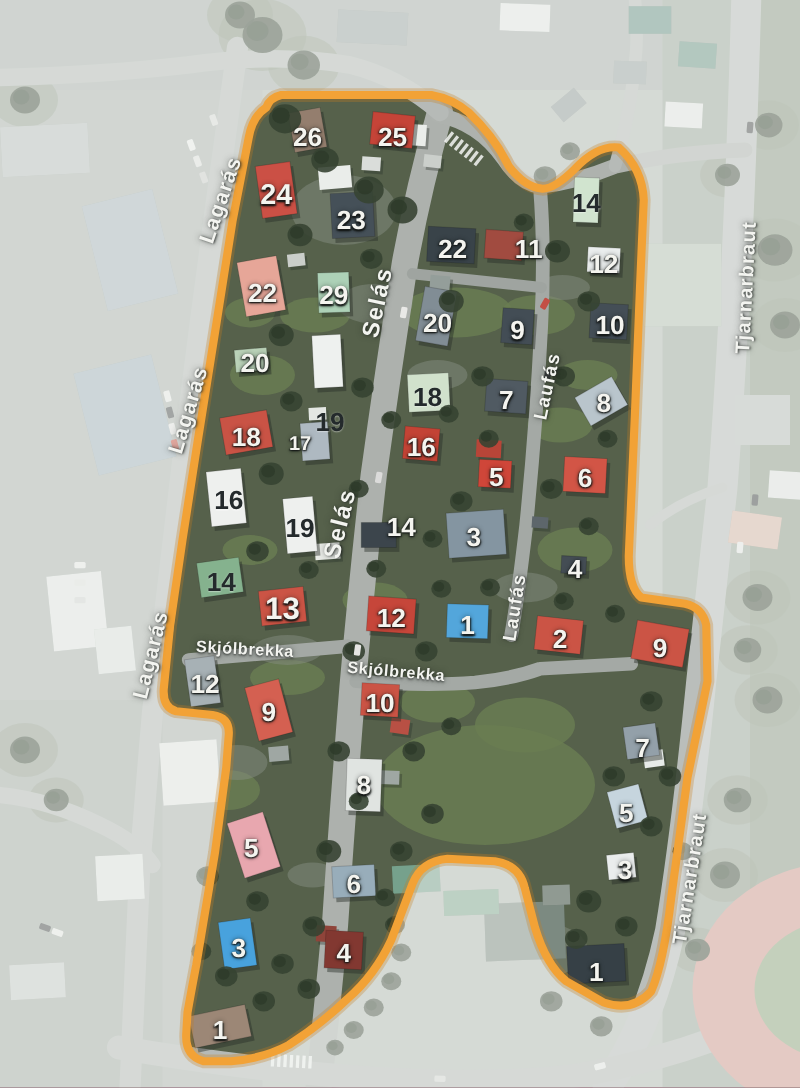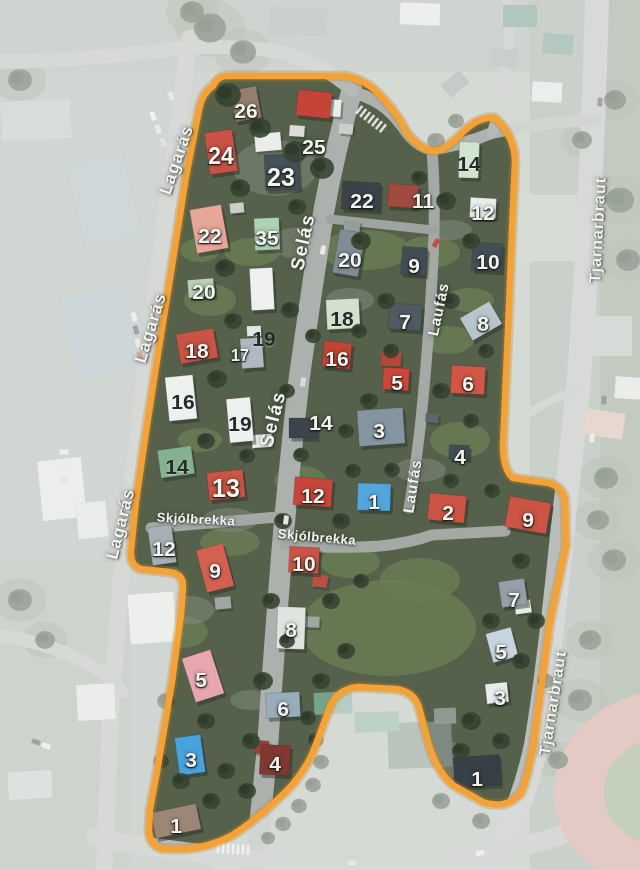--- a/index.html
+++ b/index.html
@@ -475,29 +475,29 @@
       <rect x="281.5" y="517.5" width="9" height="5" fill="#e4e4e2" transform="rotate(-82 286 520)" rx="1.2"></rect>
       <rect x="433.5" y="297.5" width="9" height="5" fill="#2f3234" transform="rotate(-85 438 300)" rx="1.2"></rect>
       <rect x="431.5" y="240.5" width="9" height="5" fill="#c0453a" transform="rotate(-60 436 243)" rx="1.2"></rect>
       <path d="M0,0 H640 V870 H0 Z M213,86 Q202,93 199,110 L186,177 L172,266 L158,354 L146,432 L136,501 L131,551 Q130,566 141,569 L170,572 Q184,574 183,588 L181,614 L172,682 L157,772 Q153,793 150,810 L149,827 Q148,845 163,849 L185,849 Q210,847 231,836 Q256,820 278,799 Q300,780 313,752 L330,707 Q337,689 358,687 L396,689 Q416,692 420,711 L428,742 Q437,772 453,785 L483,802 Q506,810 521,793 Q531,770 537,718 L550,622 L566,545 L565,500 Q562,486 548,483 L513,478 Q503,470 503,445 L508,330 L512,230 L515,160 Q514,135 495,118 Q478,116 460,135 Q444,151 434,151 Q420,150 407,133 Q396,110 375,90 Q362,79 345,76 L225,76 Q216,78 213,86 Z" fill-rule="evenodd" fill="#eef2ef" opacity="0.55"></path>
       <rect x="0" y="0" width="640" height="870" fill="#ffffff" opacity="0.05"></rect>
       <path d="M213,86 Q202,93 199,110 L186,177 L172,266 L158,354 L146,432 L136,501 L131,551 Q130,566 141,569 L170,572 Q184,574 183,588 L181,614 L172,682 L157,772 Q153,793 150,810 L149,827 Q148,845 163,849 L185,849 Q210,847 231,836 Q256,820 278,799 Q300,780 313,752 L330,707 Q337,689 358,687 L396,689 Q416,692 420,711 L428,742 Q437,772 453,785 L483,802 Q506,810 521,793 Q531,770 537,718 L550,622 L566,545 L565,500 Q562,486 548,483 L513,478 Q503,470 503,445 L508,330 L512,230 L515,160 Q514,135 495,118 Q478,116 460,135 Q444,151 434,151 Q420,150 407,133 Q396,110 375,90 Q362,79 345,76 L225,76 Q216,78 213,86 Z" fill="none" stroke="#c87f1f" stroke-width="11" stroke-linejoin="round" stroke-linecap="round" opacity="0.3"></path>
       <path d="M213,86 Q202,93 199,110 L186,177 L172,266 L158,354 L146,432 L136,501 L131,551 Q130,566 141,569 L170,572 Q184,574 183,588 L181,614 L172,682 L157,772 Q153,793 150,810 L149,827 Q148,845 163,849 L185,849 Q210,847 231,836 Q256,820 278,799 Q300,780 313,752 L330,707 Q337,689 358,687 L396,689 Q416,692 420,711 L428,742 Q437,772 453,785 L483,802 Q506,810 521,793 Q531,770 537,718 L550,622 L566,545 L565,500 Q562,486 548,483 L513,478 Q503,470 503,445 L508,330 L512,230 L515,160 Q514,135 495,118 Q478,116 460,135 Q444,151 434,151 Q420,150 407,133 Q396,110 375,90 Q362,79 345,76 L225,76 Q216,78 213,86 Z" fill="none" stroke="#f2a236" stroke-width="6.5" stroke-linejoin="round" stroke-linecap="round"></path>
     </svg>
   <div id="label-layer">
       <div class="house-num light" style="left: 246px; top: 110px; font-size: 21px;">26</div>
-      <div class="house-num light" style="left: 314px; top: 110px; font-size: 21px; margin-top: 36px;">25</div>
+      <div class="house-num light" style="left: 314px; top: 110px; font-size: 21px;">25</div>
       <div class="house-num light" style="left: 221px; top: 156px; font-size: 23px;">24</div>
-      <div class="house-num light" style="left: 281px; top: 177px; font-size: 25px;">23</div>
+      <div class="house-num light" style="left: 281px; top: 177px; font-size: 21px;">23</div>
       <div class="house-num light" style="left: 362px; top: 200px; font-size: 21px;">22</div>
       <div class="house-num light" style="left: 403px; top: 200px; font-size: 21px; padding-left: 40px;">11</div>
       <div class="house-num dark" style="left: 469px; top: 163px; font-size: 21px;">14</div>
       <div class="house-num light" style="left: 483px; top: 212px; font-size: 21px;">12</div>
       <div class="house-num light" style="left: 210px; top: 235px; font-size: 21px;">22</div>
-      <div class="house-num light" style="left: 267px; top: 237px; font-size: 21px;">35</div>
+      <div class="house-num light" style="left: 267px; top: 237px; font-size: 21px;">29</div>
       <div class="house-num light" style="left: 350px; top: 259px; font-size: 21px;">20</div>
       <div class="house-num light" style="left: 414px; top: 265px; font-size: 21px;">9</div>
       <div class="house-num light" style="left: 488px; top: 261px; font-size: 21px;">10</div>
       <div class="house-num light" style="left: 204px; top: 291px; font-size: 21px;">20</div>
       <div class="house-num dark" style="left: 264px; top: 292px; font-size: 21px; margin-top: 46px;">19</div>
       <div class="house-num dark" style="left: 342px; top: 318px; font-size: 21px;">18</div>
       <div class="house-num light" style="left: 405px; top: 321px; font-size: 21px;">7</div>
       <div class="house-num light" style="left: 483px; top: 323px; font-size: 21px;">8</div>
       <div class="house-num light" style="left: 197px; top: 350px; font-size: 21px;">18</div>
       <div class="house-num light" style="left: 240px; top: 356px; font-size: 16px;">17</div>

